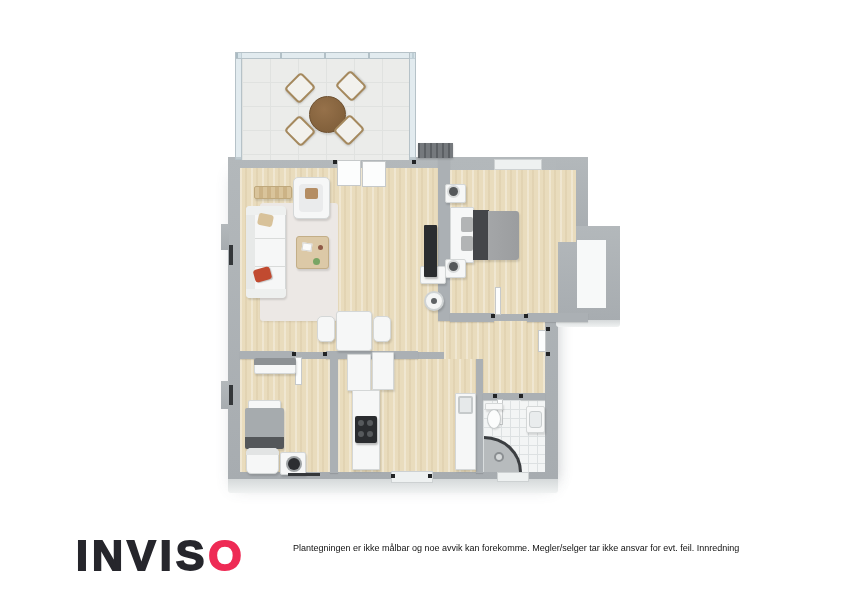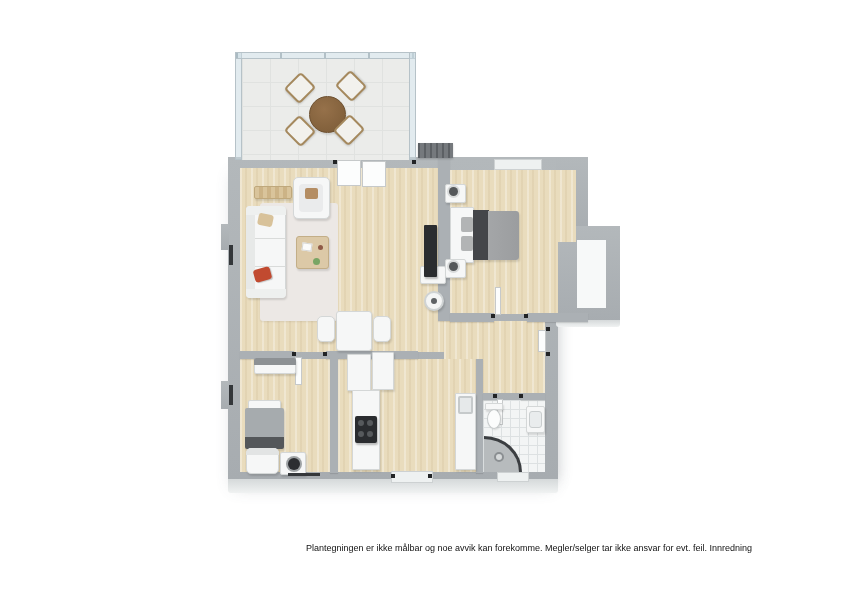--- a/index.html
+++ b/index.html
@@ -42,21 +42,21 @@
   .circle{border-radius:50%;}
   .vent{background:#75797d;z-index:3;
         background-image:repeating-linear-gradient(90deg,#5c6064 0 2px,#75797d 2px 6px);box-shadow:0 1px 2px rgba(0,0,0,.2);}
   .chairwood{background:#f2f1ed;border:2px solid #a5895e;border-radius:4px;z-index:4;box-shadow:1px 1px 2px rgba(0,0,0,.15);}
 
   
   .logo{position:absolute;left:76px;top:531px;font-size:43px;font-weight:bold;
         letter-spacing:4px;color:#26262c;-webkit-text-stroke:1.8px #26262c;z-index:10;}
   .logo .o{color:#ee2b55;-webkit-text-stroke:1.8px #ee2b55;}
   .disclaimer{position:absolute;left:293px;top:542px;width:472px;font-size:9px;
-        line-height:12.5px;color:#121212;text-align:center;z-index:10;}
+        line-height:12.5px;color:#121212;z-index:10;}
 </style>
 </head>
 <body>
 
 <div class="canvas">
 
   <div class="abs" style="left:0;top:0;width:849px;height:600px;">
 
     <div class="abs wall wall-main" style="left:228px;top:157px;width:330px;height:323px;"></div>
     <div class="abs southface" style="left:228px;top:479px;width:330px;height:14px;"></div>
@@ -179,18 +179,21 @@
     <div class="abs furn" style="left:526px;top:406px;width:19px;height:27px;"></div>
     <div class="abs" style="left:529px;top:411px;width:13px;height:17px;background:#e9eced;border:1px solid #c9cdce;border-radius:3px;z-index:5;"></div>
     <div class="abs" style="left:484px;top:436px;width:38px;height:36px;background:#b7bbbd;border-top:3px solid #3b3e41;border-right:3px solid #3b3e41;border-top-right-radius:100% 100%;z-index:4;"></div>
     <div class="abs circle" style="left:494px;top:452px;width:10px;height:10px;background:#d6d9da;border:2px solid #8b8f92;z-index:5;"></div>
 
     <div class="abs door" style="left:538px;top:330px;width:8px;height:22px;"></div>
     <div class="abs dot" style="left:546px;top:327px;"></div>
     <div class="abs dot" style="left:546px;top:352px;"></div>
   </div>
 
+  <div class="logo">
+    <span>INVIS</span><span class="o">O</span>
+  </div>
 
   <div class="disclaimer">
     <div>Plantegningen er ikke målbar og noe avvik kan forekomme. Megler/selger tar ikke ansvar for evt. feil. Innredning</div>
   </div>
 
 </div>
 
 </body></html>

